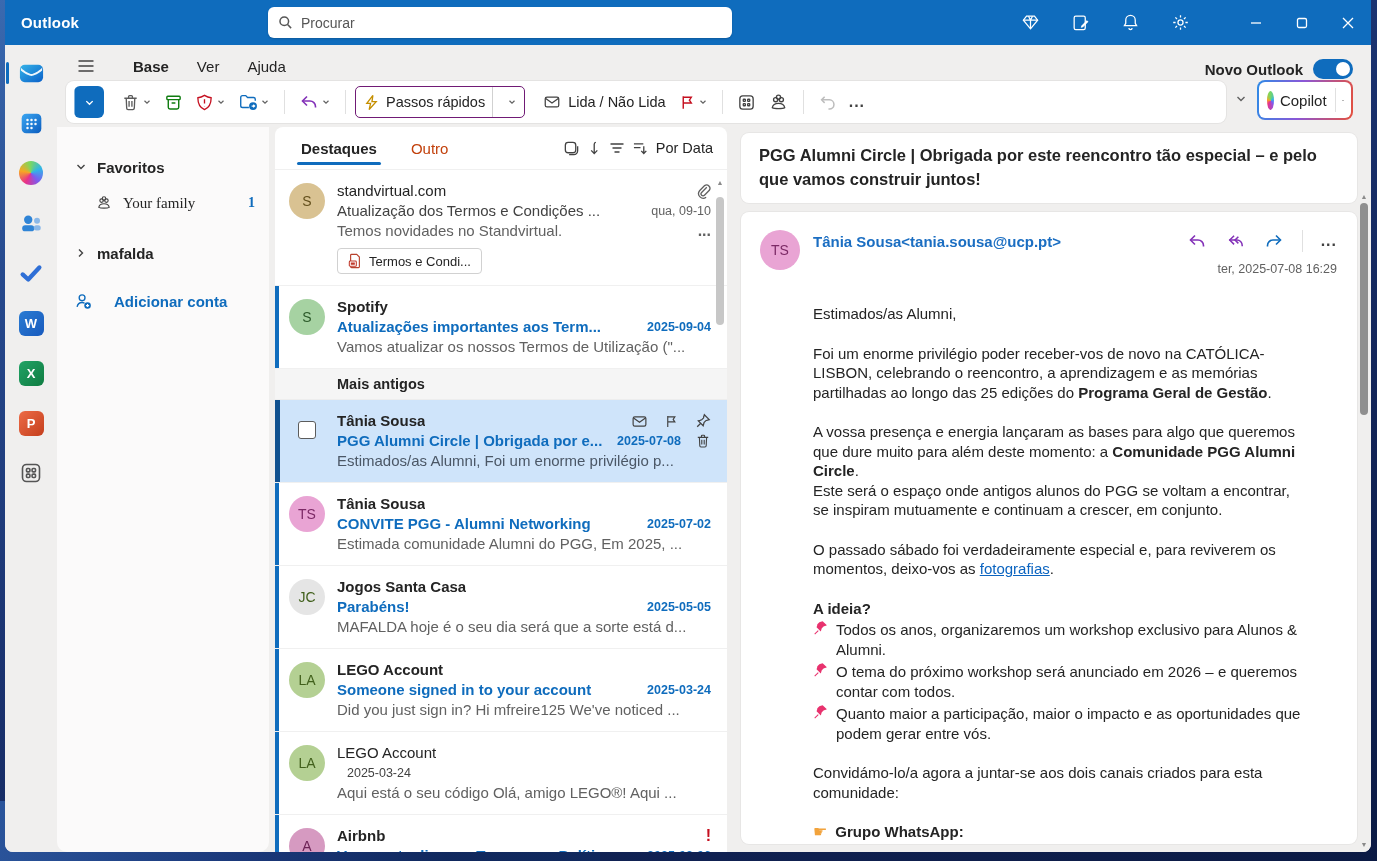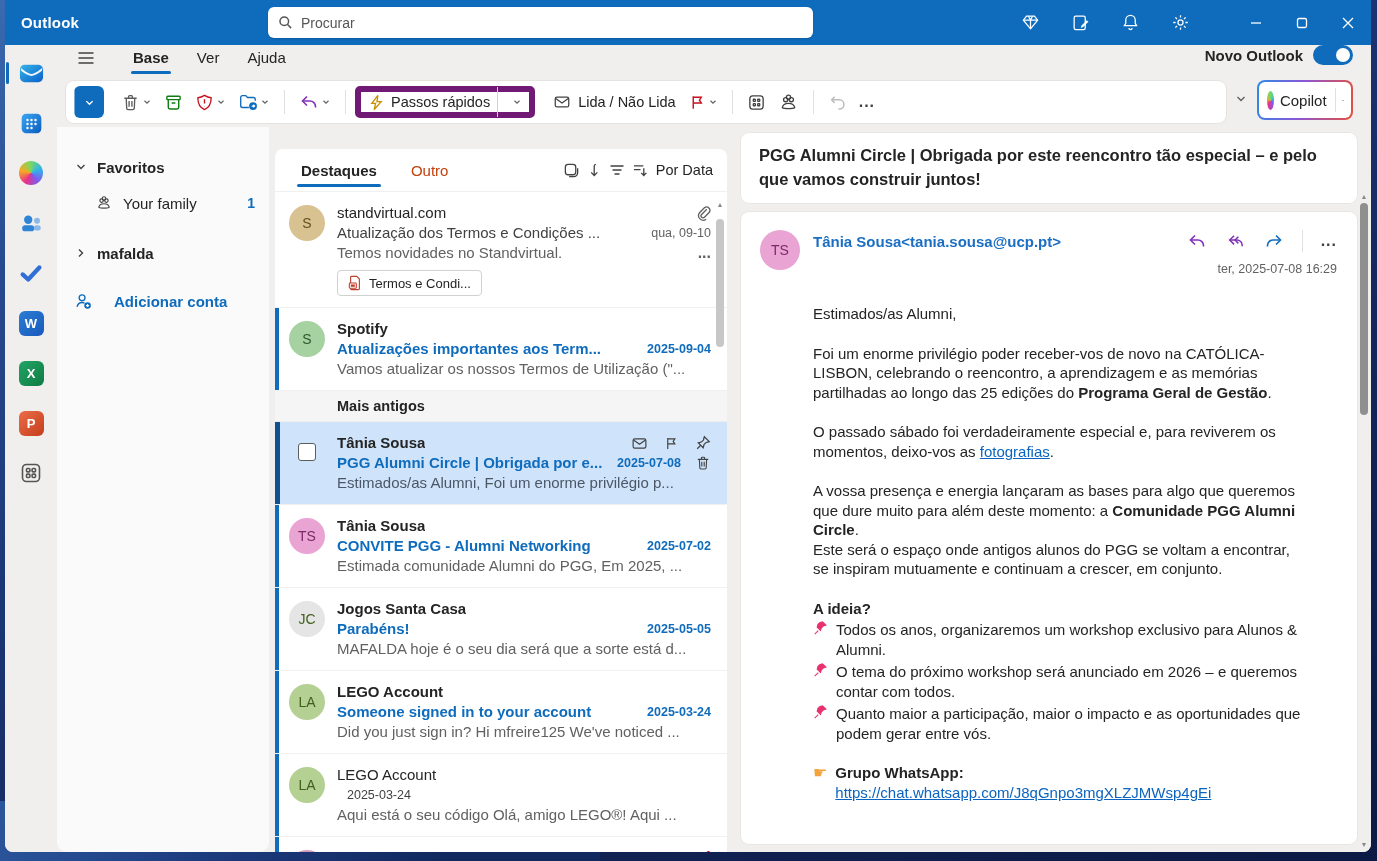--- a/index.html
+++ b/index.html
@@ -7,21 +7,21 @@
   .desktop { position:relative; width:1377px; height:861px;
     background: linear-gradient(155deg,#3a6ab0 0%,#274a8e 18%,#1a326f 45%,#122457 70%,#0b1a44 100%); }
   .desktop::after{ content:""; position:absolute; left:0; bottom:0; width:600px; height:60px;
     background: linear-gradient(100deg,#2f5ea8 0%,#1d3d82 40%,#102a60 75%); opacity:.8; }
   .window { position:absolute; left:5px; top:0; width:1366px; height:852px;
     background:#f0efee; border-radius:0 0 8px 8px; overflow:hidden; z-index:2; }
 
   
   .titlebar { position:relative; height:45px; background:#0f6cbd; display:flex; align-items:center; color:#fff; }
   .app-title { font-size:15px; font-weight:bold; padding-left:16px; letter-spacing:.2px; }
-  .search-box { position:absolute; left:263px; top:7px; width:545px; height:31px; background:#fff;
+  .search-box { position:absolute; left:263px; top:7px; width:464px; height:31px; background:#fff;
     border-radius:6px; display:flex; align-items:center; padding:0 10px; color:#565656; font-size:14px; gap:8px;
     box-shadow:0 1px 2px rgba(0,0,0,.18); }
   .tb-icons { position:absolute; right:180px; top:0; height:45px; display:flex; align-items:center; gap:28px; }
   .tb-btn { width:22px; height:22px; display:flex; align-items:center; justify-content:center; cursor:pointer; }
   .win-controls { position:absolute; right:0; top:0; height:45px; display:flex; }
   .win-btn { width:46px; height:45px; display:flex; align-items:center; justify-content:center; }
 
   
   .window-body { display:flex; height:807px; }
   .app-rail { width:52px; background:#f0efee; display:flex; flex-direction:column; align-items:center; padding-top:14px; gap:22px; flex-shrink:0; }
@@ -29,61 +29,61 @@
   .rail-item.selected::before { content:""; position:absolute; left:-11px; top:3px; width:3px; height:22px; background:#0f6cbd; border-radius:2px; }
   .sq-icon { width:25px; height:25px; border-radius:6px; display:flex; align-items:center; justify-content:center;
     color:#fff; font-size:13px; font-weight:bold; }
   .copilot-ball { width:24px; height:24px; border-radius:50%;
     background: conic-gradient(from 210deg, #e8308a, #f7a723, #7bd85e, #30b5e8, #7b5cf0, #e8308a); }
   .copilot-ball.small { width:19px; height:19px; }
 
   .content { flex:1; position:relative; background:#f0efee; }
 
   
-  .menu-row { height:34px; display:flex; align-items:flex-start; padding:0 18px 0 14px; }
+  .menu-row { height:34px; display:flex; align-items:flex-end; padding:0 18px 0 14px; }
   .hamburger { width:30px; height:26px; display:flex; align-items:center; justify-content:center; margin-right:18px; }
   .menu-tab { font-size:15px; color:#242424; padding:4px 14px; position:relative; cursor:pointer; }
   .menu-tab.active { font-weight:bold; }
   .menu-tab.active::after { content:""; position:absolute; left:12px; right:12px; bottom:-4px; height:3px; background:#0f6cbd; border-radius:2px; }
   .menu-spacer { flex:1; }
   .new-outlook { display:flex; align-items:center; gap:10px; font-size:15px; font-weight:bold; color:#242424; }
   .toggle { width:40px; height:20px; border-radius:10px; background:#0f6cbd; position:relative; cursor:pointer; }
   .toggle .knob { position:absolute; right:3px; top:3px; width:14px; height:14px; border-radius:50%; background:#fff; }
 
   
   .toolbar-row { height:48px; position:relative; }
   .ribbon { position:absolute; left:9px; top:2px; width:1160px; height:42px; background:#fff; border-radius:8px;
     box-shadow:0 0 0 1px #e4e3e2; display:flex; align-items:center; padding:0 8px; gap:2px; }
   .btn-primary { display:flex; height:32px; border-radius:6px; overflow:hidden; margin-right:10px; cursor:pointer; }
   .btn-primary .main { background:#0f6cbd; color:#fff; display:flex; align-items:center; gap:8px; padding:0 14px; font-size:14.5px; font-weight:bold; }
   .btn-primary .split { background:#0f6cbd; border-left:1px solid rgba(255,255,255,.45); width:30px; display:flex; align-items:center; justify-content:center; color:#fff; }
   .tool-btn { height:32px; display:flex; align-items:center; justify-content:center; padding:0 5px; border-radius:5px; cursor:pointer; }
   .chev { color:#616161; margin-left:2px; }
   .divider-v { width:1px; height:24px; background:#e0e0e0; margin:0 7px; }
-  .quick-steps { display:flex; align-items:center; border:6px solid #701a75; border-radius:5px; height:32px; padding:0 0 0 8px; gap:7px; font-size:14.5px; color:#242424; cursor:pointer; }
+  .quick-steps { display:flex; align-items:center; border:1px solid #701a75; border-radius:5px; height:32px; padding:0 0 0 8px; gap:7px; font-size:14.5px; color:#242424; cursor:pointer; }
   .quick-steps .qs-div { width:1px; height:30px; background:#d1d1d1; }
   .qs-chev { padding:0 7px; color:#616161; }
   .tool-label { display:flex; align-items:center; gap:7px; font-size:14.5px; color:#242424; padding:0 6px; height:32px; cursor:pointer; }
   .ribbon-collapse { position:absolute; left:1178px; top:14px; color:#616161; cursor:pointer; }
   .copilot-btn { position:absolute; left:1200px; top:1px; height:40px; width:96px; border-radius:8px;
     background: linear-gradient(100deg,#2e8be6,#8a57d8 45%,#e5503c 100%); padding:2px; cursor:pointer; }
   .copilot-inner { background:#fff; border-radius:6px; height:100%; display:flex; align-items:center; padding:0 6px 0 8px; gap:6px; font-size:15px; color:#242424; }
   .copilot-inner .cdiv { width:1px; height:24px; background:#e0e0e0; margin-left:2px; }
 
   
   .main { position:absolute; top:82px; bottom:0; left:0; right:0; display:flex; }
   .folder-pane { width:212px; background:#fbfafa; border-radius:0 0 10px 10px; margin-bottom:0; flex-shrink:0; padding-top:22px; font-size:15px; color:#242424; }
   .fp-row { display:flex; align-items:center; height:36px; padding:0 14px 0 18px; cursor:pointer; gap:10px; }
   .fp-row .count { margin-left:auto; color:#0f6cbd; font-weight:bold; font-size:14px; }
   .fp-head { font-weight:bold; }
-  .fp-indent { padding-left:40px; }
+  .fp-indent { padding-left:40px;font-family:Liberation Serif, serif; }
   .fp-add { color:#0f6cbd; font-weight:bold; gap:21px; padding-left:16px; }
   .gap6 { width:6px; flex-shrink:0; }
 
-  .message-list { width:452px; background:#fff; border-radius:8px 8px 0 0; flex-shrink:0; position:relative; overflow:hidden;margin-top:22px; }
+  .message-list { width:452px; background:#fff; border-radius:8px 8px 0 0; flex-shrink:0; position:relative; overflow:hidden; }
   .list-tabs { height:43px; display:flex; align-items:center; padding:0 14px 0 20px; border-bottom:1px solid #f0f0f0; }
   .list-tab { font-size:15px; color:#c2410c; padding:8px 6px; margin-right:22px; position:relative; cursor:pointer; }
   .list-tab.active { font-weight:bold; color:#242424; }
   .list-tab.active::after { content:""; position:absolute; left:2px; right:2px; bottom:0; height:3px; background:#0f6cbd; border-radius:2px; }
   .list-tools { margin-left:auto; display:flex; align-items:center; gap:7px; color:#424242; }
   .sort-label { font-size:14.5px; color:#242424; cursor:pointer; }
 
   .email-row { position:relative; display:flex; padding:11px 16px 11px 12px; border-bottom:1px solid #f0f0f0; cursor:pointer; background:#fff; }
   .email-row.selected { background:#cfe4fa; }
   .ubar { position:absolute; left:0; top:0; bottom:0; width:4px; background:transparent; }
@@ -723,23 +723,23 @@
                     <span style="font-weight:bold;letter-spacing:1px;color:#424242">...</span>
                   </span>
                 </div>
                 <div class="msg-date">ter, 2025-07-08 16:29</div>
               </div>
             </div>
 
             <div class="msg-body">
               <p><span>Estimados/as Alumni,</span></p>
               <p><span>Foi um enorme privilégio poder receber-vos de novo na CATÓLICA-LISBON, celebrando o reencontro, a aprendizagem e as memórias partilhadas ao longo das 25 edições do </span><b>Programa Geral de Gestão</b><span>.</span></p>
-              <p><span>O passado sábado foi verdadeiramente especial e, para reviverem os momentos, deixo-vos as </span><a class="body-link">fotografias</a><span>.</span></p>
               <p><span>A vossa presença e energia lançaram as bases para algo que queremos que dure muito para além deste momento: a </span><b>Comunidade PGG Alumni Circle</b><span>.</span><br>
                  <span>Este será o espaço onde antigos alunos do PGG se voltam a encontrar, se inspiram mutuamente e continuam a crescer, em conjunto.</span></p>
+              <p><span>O passado sábado foi verdadeiramente especial e, para reviverem os momentos, deixo-vos as </span><a class="body-link">fotografias</a><span>.</span></p>
 
               <p class="tight"><b>A ideia?</b></p>
               <div class="pin-line">
                 <span>
                       <svg width="15" height="15" viewBox="0 0 16 16">
                         <g fill="#e8326e">
                           <path d="M10.3 1.2l4.5 4.5-1.9.6c-.5.2-1.1 0-1.6.5l-1.9 1.9c-.4.5-.3 1-.5 1.6l-.6 1.9-4.5-4.5.6-1.9c.2-.5 0-1.1.5-1.6l1.9-1.9c.5-.4 1-.3 1.6-.5z"></path>
                           <path d="M5.2 10.8 1.4 14.6l.8.8 3.8-3.8z"></path>
                         </g>
                       </svg>
@@ -762,20 +762,21 @@
                       <svg width="15" height="15" viewBox="0 0 16 16">
                         <g fill="#e8326e">
                           <path d="M10.3 1.2l4.5 4.5-1.9.6c-.5.2-1.1 0-1.6.5l-1.9 1.9c-.4.5-.3 1-.5 1.6l-.6 1.9-4.5-4.5.6-1.9c.2-.5 0-1.1.5-1.6l1.9-1.9c.5-.4 1-.3 1.6-.5z"></path>
                           <path d="M5.2 10.8 1.4 14.6l.8.8 3.8-3.8z"></path>
                         </g>
                       </svg>
                     </span>
                 <span>Quanto maior a participação, maior o impacto e as oportunidades que podem gerar entre vós.</span>
               </div>
 
+              <p><span>Convidámo-lo/a agora a juntar-se aos dois canais criados para esta comunidade:</span></p>
 
               <div class="pin-line">
                 <span class="hand">☛</span>
                 <span><b>Grupo WhatsApp:</b>
                 <a class="body-link">https://chat.whatsapp.com/J8qGnpo3mgXLZJMWsp4gEi</a></span>
               </div>
 
             </div>
           </div>
         </div>

